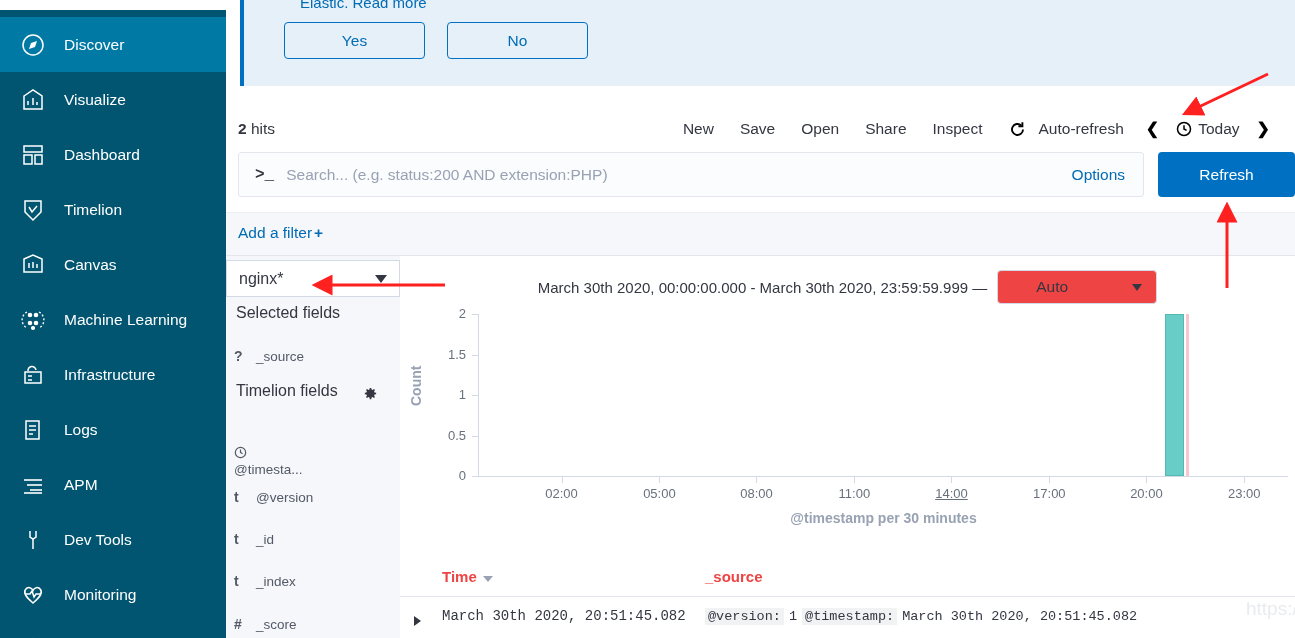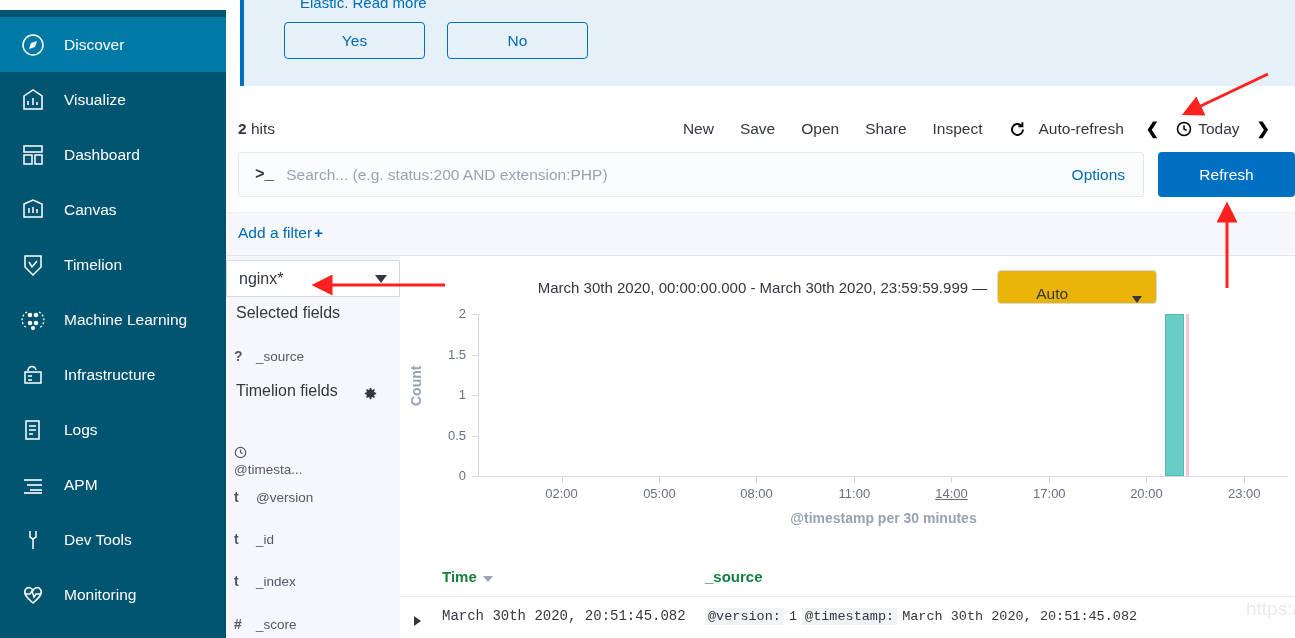--- a/index.html
+++ b/index.html
@@ -192,22 +192,22 @@
   }
   .timerange {
     position: absolute; left: 0; top: 14px;
     width: 895px; display: flex; align-items: center; justify-content: center;
     gap: 10px;
   }
   .timerange-text { font-size: 15px; color: #343741; }
   .interval-select {
     width: 160px; height: 34px;
     border: 1px solid #d3dae6; border-radius: 4px;
-    background: #eab308;
-    display: flex; align-items: flex-end;
+    background: #ef4444;
+    display: flex; align-items: center;
     cursor: pointer;
   }
   .interval-select .ival { margin-left: 38px; font-size: 15.5px; color: #343741; }
   .interval-select .caret2 {
     margin-left: auto; margin-right: 14px;
     width: 0; height: 0;
     border-left: 5px solid transparent; border-right: 5px solid transparent;
     border-top: 7px solid #343741;
   }
 
@@ -240,21 +240,21 @@
   }
   .xlabel-title {
     position: absolute; left: 79px; top: 196px; width: 809px;
     text-align: center; font-size: 14px; color: #98a2b3; font-weight: bold;
   }
 
   
   .doctable { position: absolute; left: 174px; top: 556px; width: 895px; height: 82px; }
   .th {
     position: absolute; top: 12px;
-    font-size: 15px; font-weight: bold; color: #15803d;
+    font-size: 15px; font-weight: bold; color: #ef4444;
   }
   .th .sortcaret {
     display: inline-block; margin-left: 6px;
     width: 0; height: 0;
     border-left: 5px solid transparent; border-right: 5px solid transparent;
     border-top: 6px solid #98a2b3;
   }
   .trow-sep { position: absolute; left: 0; top: 40px; width: 895px; height: 1px; background: #e3e6ec; }
   .expand-caret {
     position: absolute; left: 14px; top: 60px;
@@ -318,37 +318,37 @@
             <rect x="4" y="13" width="8" height="9"></rect>
             <rect x="15" y="13" width="7" height="9"></rect>
         </svg>
       </span>
       <span class="nav-label">Dashboard</span>
     </div>
 
     <div class="nav-item">
       <span class="nav-icon">
         <svg width="26" height="26" viewBox="0 0 26 26" fill="none" stroke="#fff" stroke-width="1.5">
+          <path d="M5 4 L21 4 L21 15 L13 23 L5 15 Z"></path>
+            <path d="M9 10 L12 15 L17 9"></path>
+        </svg>
+      </span>
+      <span class="nav-label">Timelion</span>
+    </div>
+
+    <div class="nav-item">
+      <span class="nav-icon">
+        <svg width="26" height="26" viewBox="0 0 26 26" fill="none" stroke="#fff" stroke-width="1.5">
           <path d="M4 7 L13 3 L22 7 L22 20 L4 20 Z"></path>
             <path d="M9 16 L9 11"></path>
             <path d="M13 16 L13 10"></path>
             <path d="M17 16 L17 12"></path>
         </svg>
       </span>
       <span class="nav-label">Canvas</span>
-    </div>
-
-    <div class="nav-item">
-      <span class="nav-icon">
-        <svg width="26" height="26" viewBox="0 0 26 26" fill="none" stroke="#fff" stroke-width="1.5">
-          <path d="M5 4 L21 4 L21 15 L13 23 L5 15 Z"></path>
-            <path d="M9 10 L12 15 L17 9"></path>
-        </svg>
-      </span>
-      <span class="nav-label">Timelion</span>
     </div>
 
     <div class="nav-item">
       <span class="nav-icon">
         <svg width="26" height="26" viewBox="0 0 26 26" fill="none" stroke="#fff" stroke-width="1.4">
           <path d="M7 5 A9 9 0 0 0 7 21" stroke-dasharray="2 2"></path>
             <path d="M19 5 A9 9 0 0 1 19 21" stroke-dasharray="2 2"></path>
           <circle cx="10" cy="8" r="1.6" fill="#fff"></circle>
             <circle cx="16" cy="8" r="1.6" fill="#fff"></circle>
           <circle cx="10" cy="16" r="1.6" fill="#fff"></circle>

